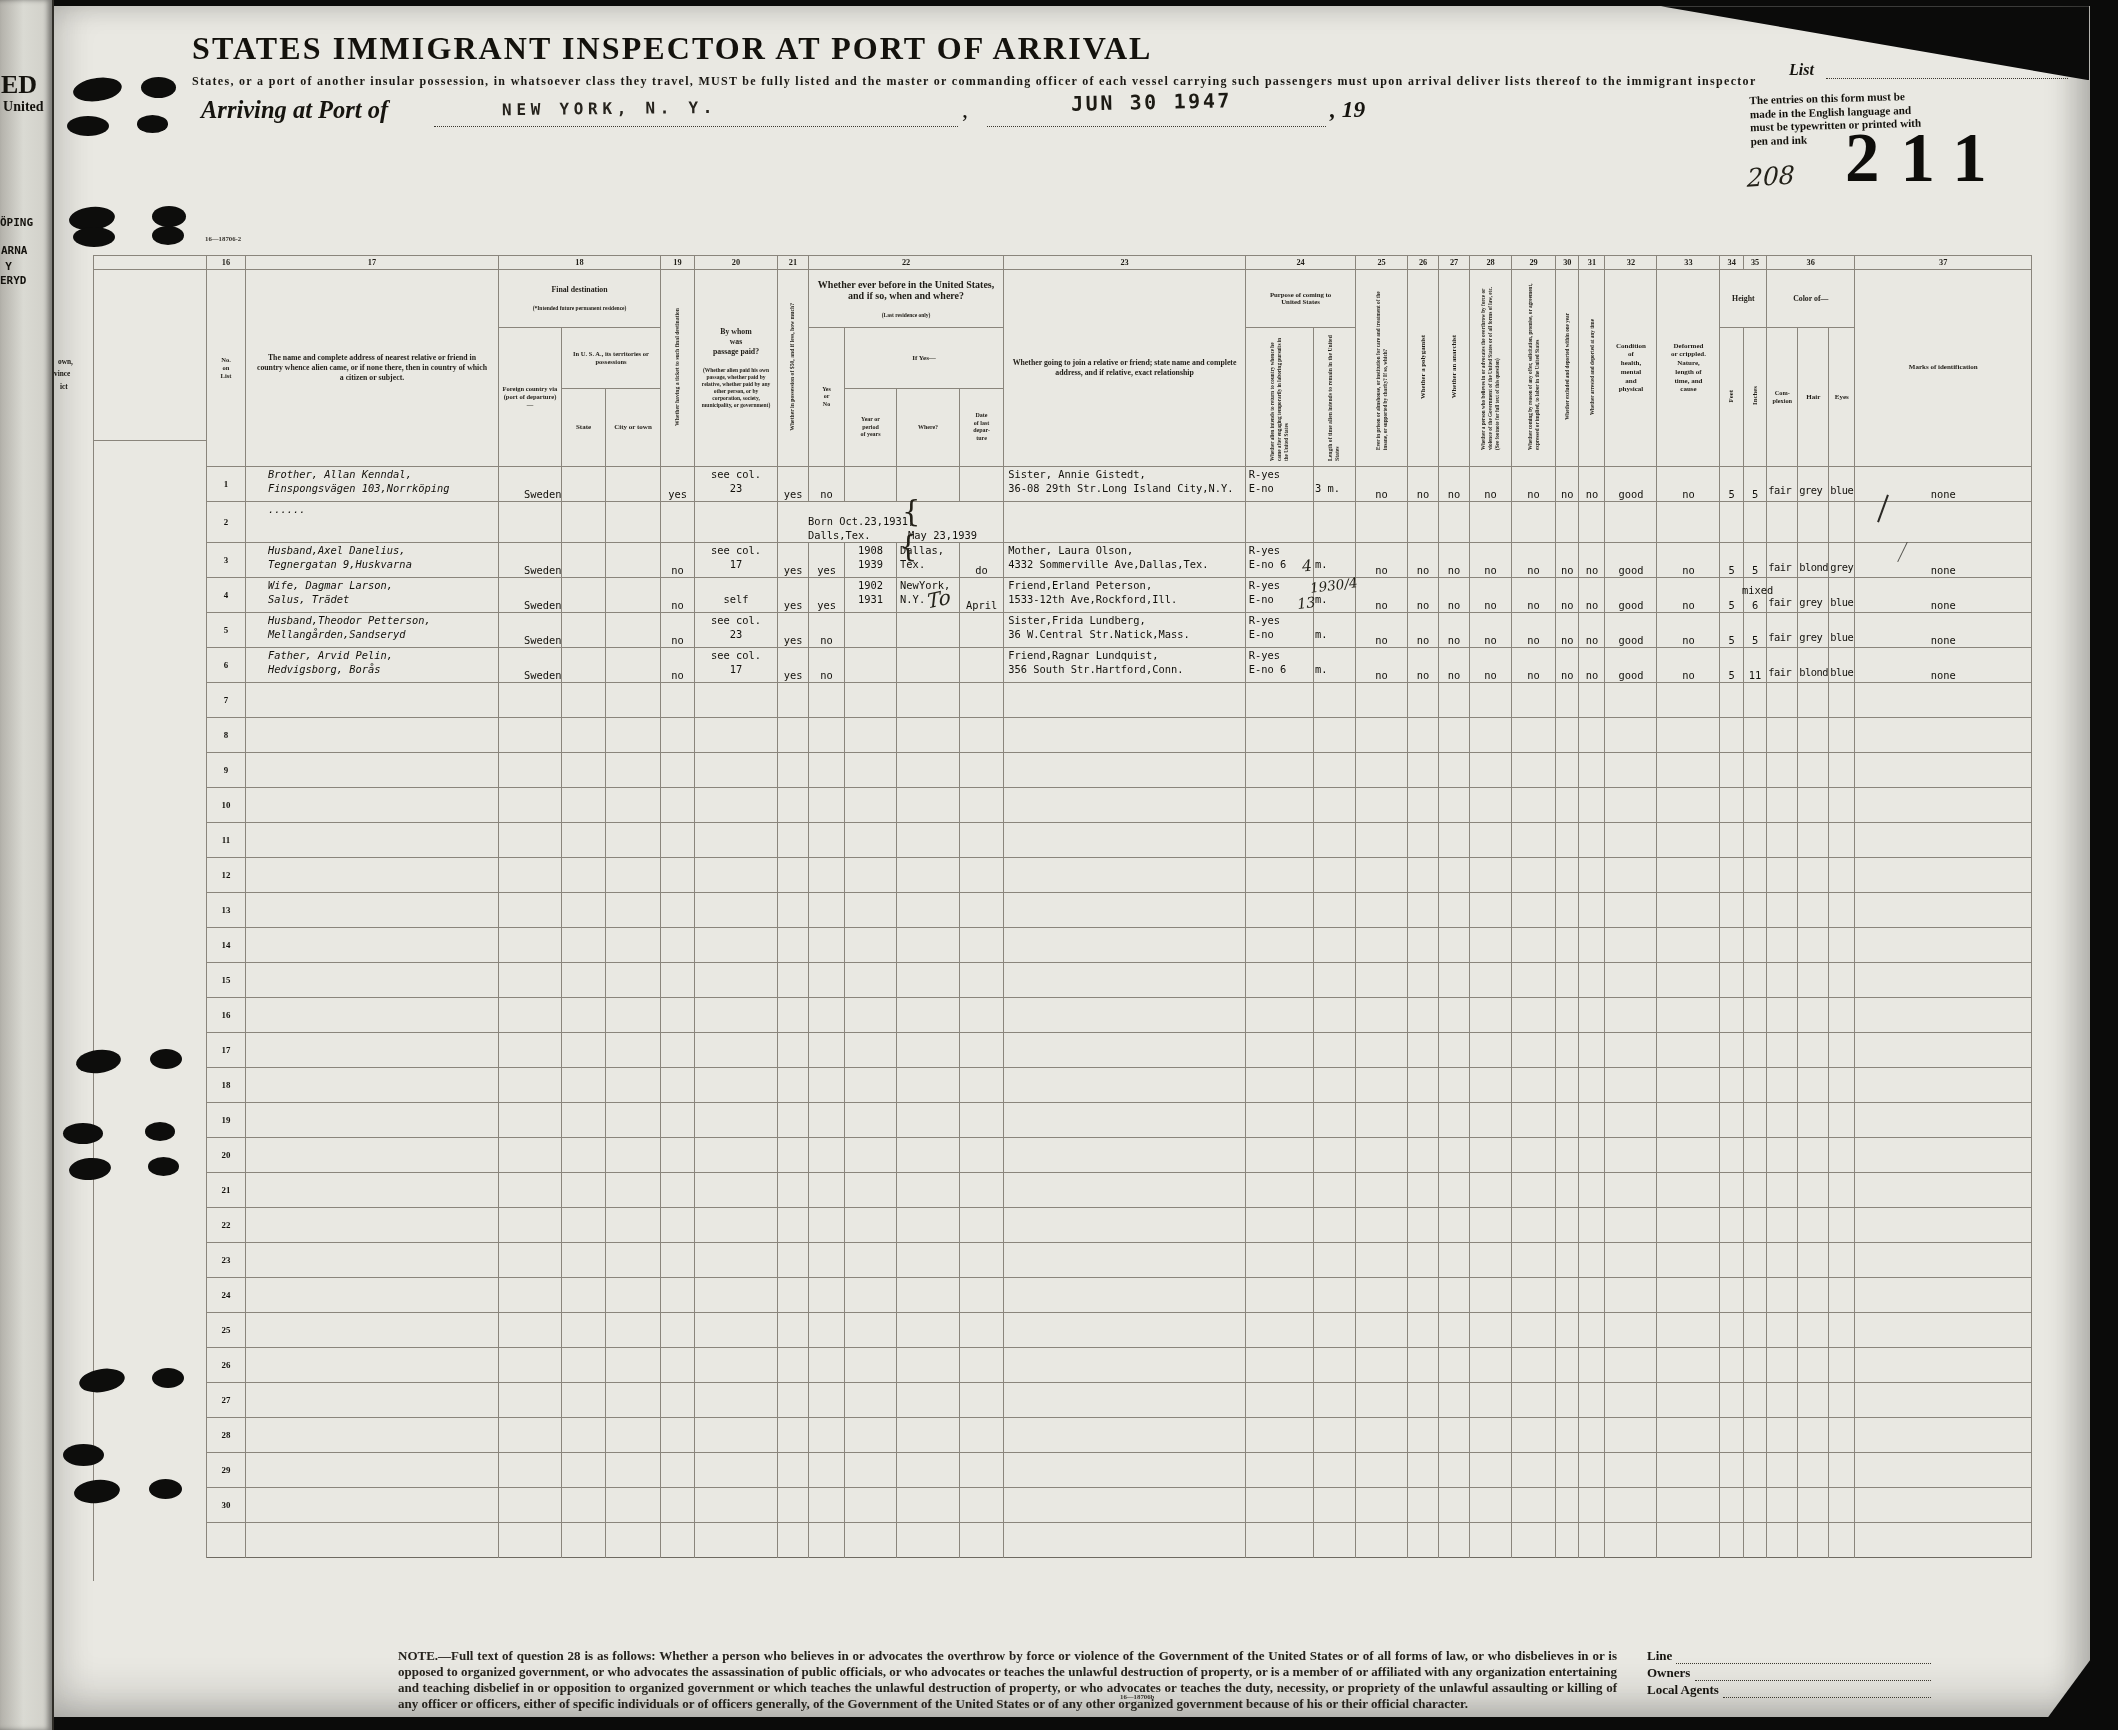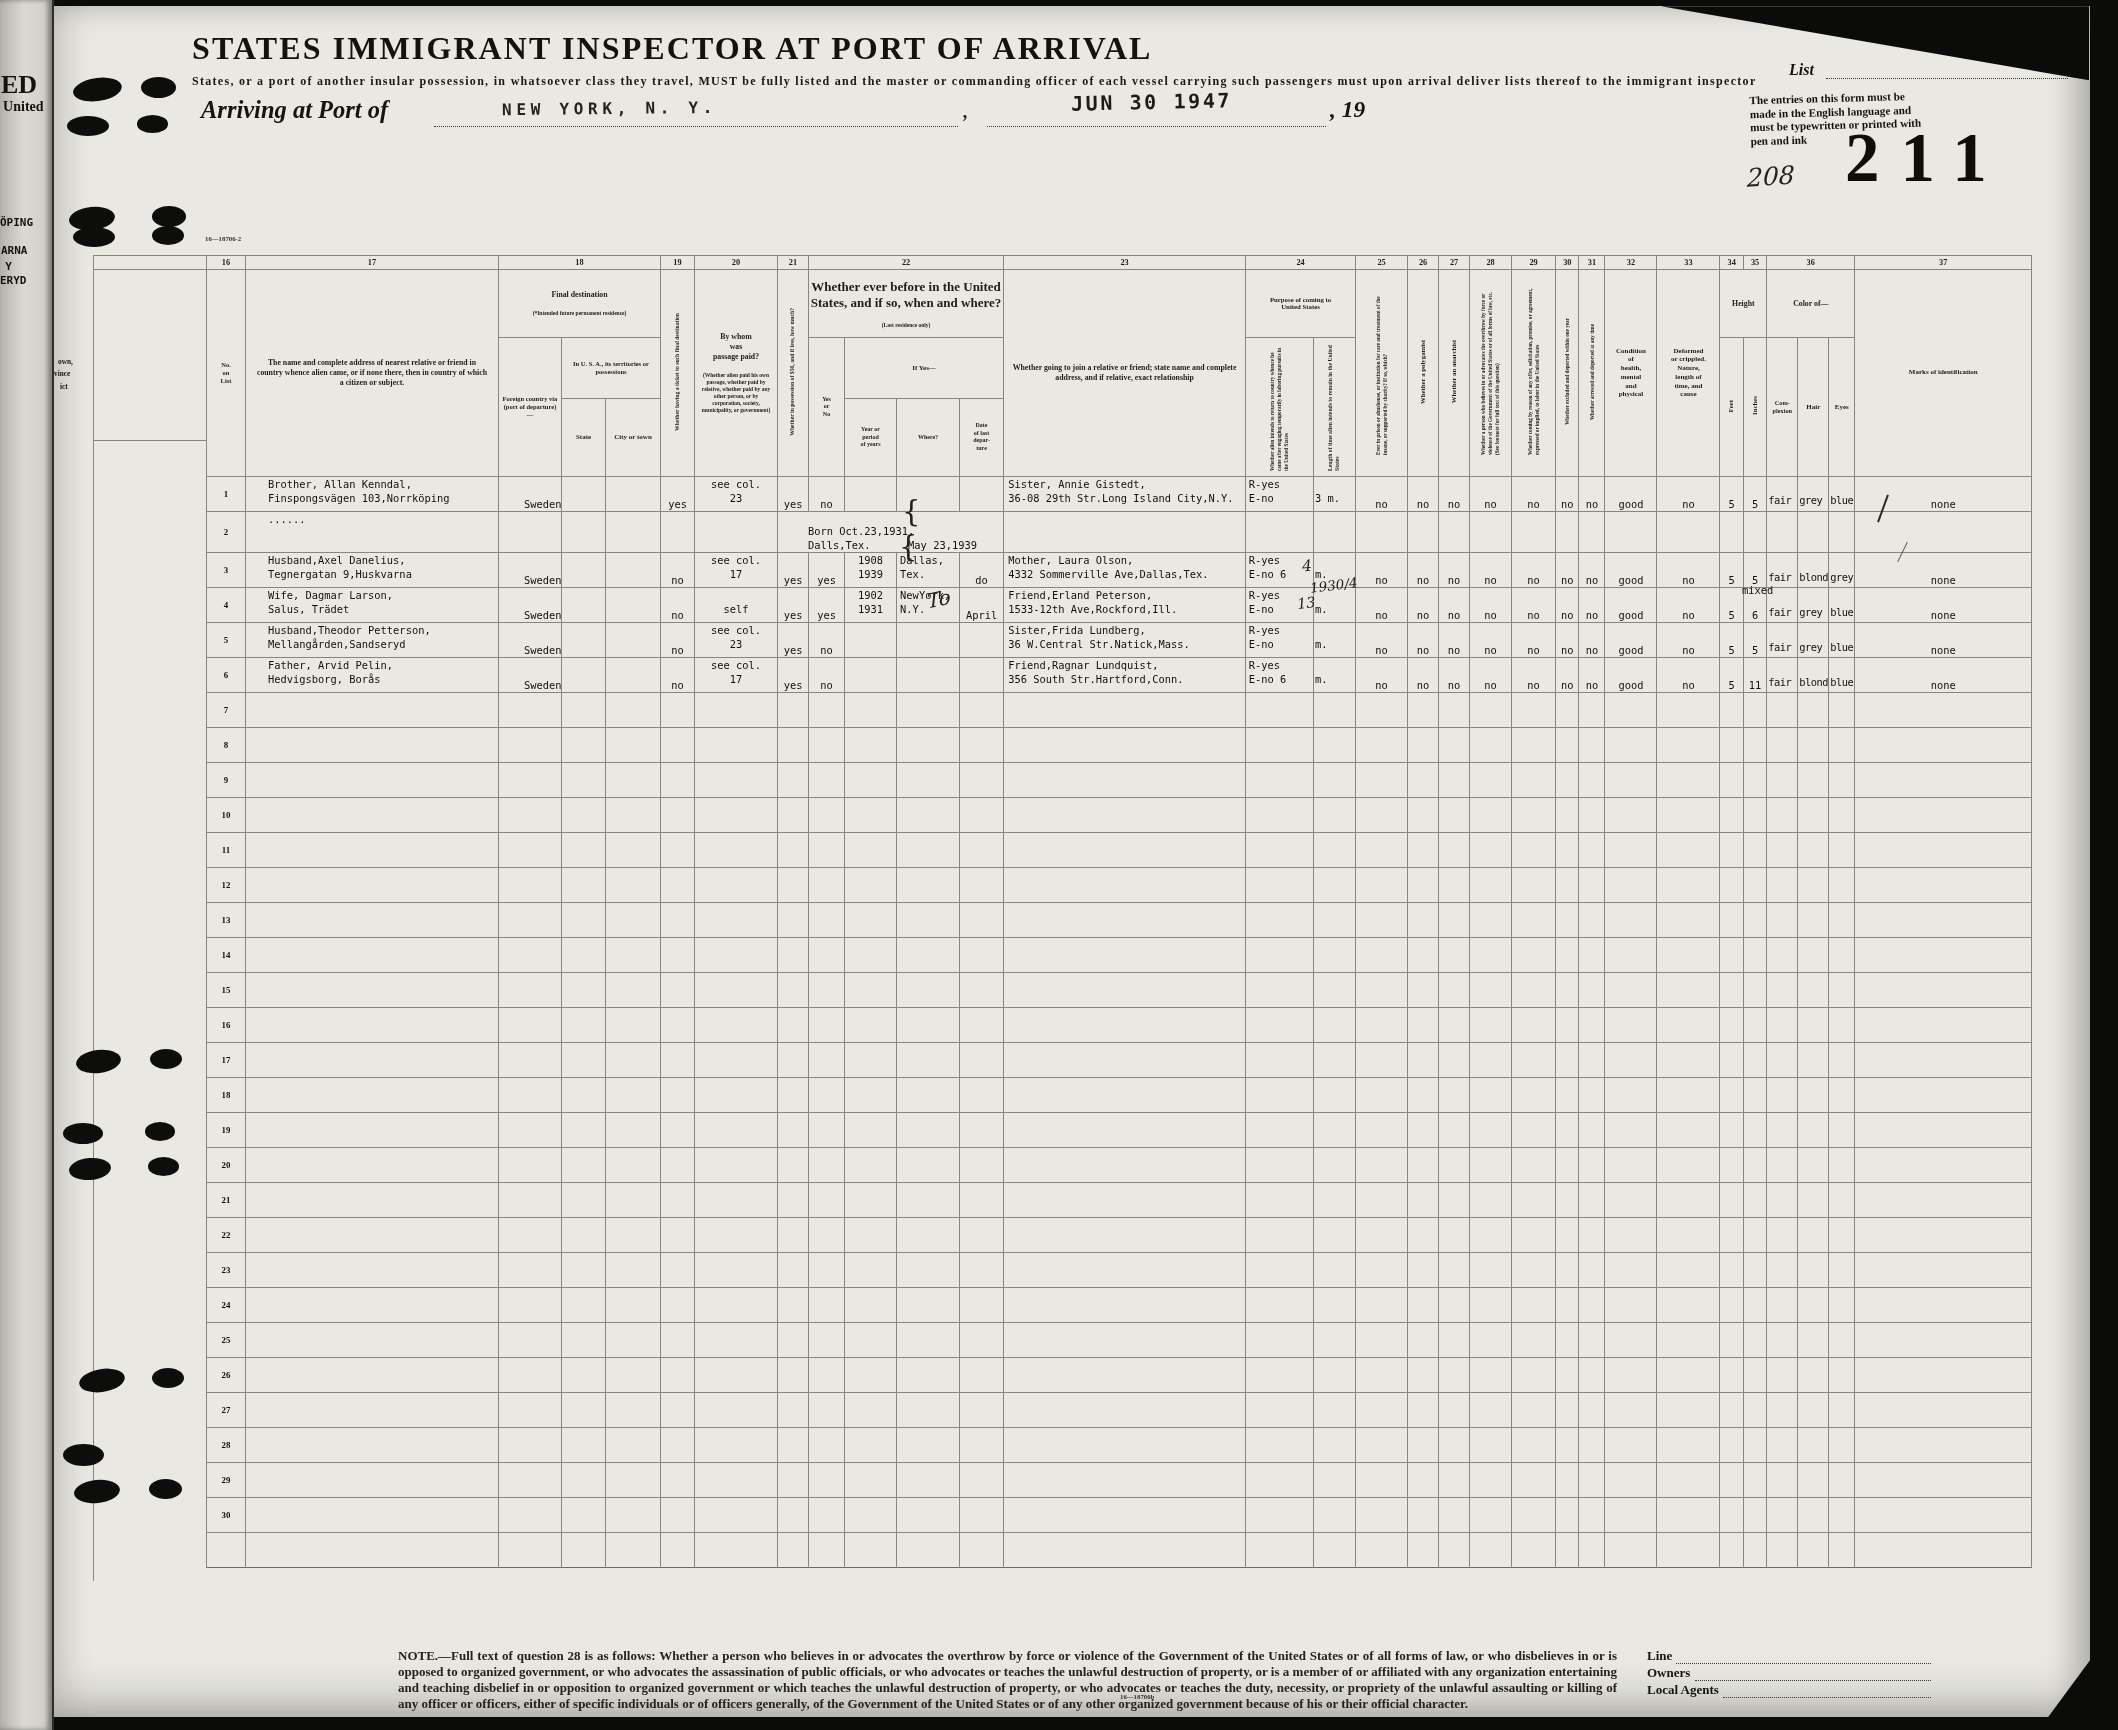--- a/index.html
+++ b/index.html
@@ -79,21 +79,21 @@
   .vt-tall { max-height:167px; } .vt-mid { max-height:130px; }
   .vt-xs { font-size:5.2px; } .vt-sm { font-size:5.7px; } .vt-md { font-size:6.8px; }
   th.h-vt { padding:2.1px 1px; }
 
   .manifest tbody tr { height:35px; }
   .manifest tbody td { font-family:"DejaVu Sans Mono",monospace; font-size:10.4px; line-height:14px;
     color:#12100b; white-space:pre; padding:0 1.6px; }
   .c-no { font-family:"Liberation Serif",serif !important; font-weight:bold; font-size:8.9px !important;
     text-align:center; vertical-align:middle; }
   .c-relative,.c-join,.c-paid,.c-year,.c-where,.c-purpose_r,.c-purpose_len { vertical-align:top; padding-top:3.6px; }
-  .c-relative { text-align:left; padding-left:22px !important; }
+  .c-relative { text-align:left; padding-left:22px !important;font-style:italic; }
   .c-join { text-align:left; padding-left:4.2px !important; }
   .c-paid, .c-year { text-align:center; }
   .c-where { text-align:left; padding-left:3.1px !important; }
   .c-purpose_r { text-align:left; padding-left:2.6px !important; font-size:10px; }
   .c-purpose_len { text-align:left; padding-left:1px !important; font-size:10px; }
   .c-country,.c-state,.c-city,.c-ticket,.c-fifty,.c-before,.c-depart,.c-prison,.c-polygamist,.c-anarchist,
   .c-q28,.c-labor,.c-excluded,.c-deported,.c-health,.c-deformed,.c-feet,.c-inches,.c-complexion,.c-hair,
   .c-eyes,.c-marks { vertical-align:bottom; padding-bottom:3.6px; }
   .c-country { text-align:left; padding-left:25px !important; }
   .c-ticket,.c-fifty,.c-before,.c-depart,.c-prison,.c-polygamist,.c-anarchist,.c-q28,.c-labor,.c-excluded,
@@ -252,21 +252,21 @@
           </th>
           <th rowspan="3" class="h-vt"><span class="vt vt-tall vt-sm">Whether having a ticket to such final destination</span></th>
           <th rowspan="3" class="h-txt">
             <div class="h-main">By whom
 was
 passage paid?</div>
             <div class="h-note">(Whether alien paid his own passage, whether paid by relative, whether paid by any other person, or by corporation, society, municipality, or government)</div>
           </th>
           <th rowspan="3" class="h-vt"><span class="vt vt-tall vt-sm">Whether in possession of $50, and if less, how much?</span></th>
           <th colspan="4" class="h-grp">
-            <div style="font-size:13px">Whether ever before in the United States, and if so, when and where?</div>
+            <div style="font-size:10px">Whether ever before in the United States, and if so, when and where?</div>
             <div class="h-note">(Last residence only)</div>
           </th>
           <th rowspan="3" class="h-txt h23">Whether going to join a relative or friend; state name and complete address, and if relative, exact relationship</th>
           <th colspan="2" class="h-grp h24g">Purpose of coming to
 United States</th>
           <th rowspan="3" class="h-vt"><span class="vt vt-tall vt-xs">Ever in prison or almshouse, or institution for care and treatment of the insane, or supported by charity? If so, which?</span></th>
           <th rowspan="3" class="h-vt"><span class="vt vt-tall vt-md">Whether a polygamist</span></th>
           <th rowspan="3" class="h-vt"><span class="vt vt-tall vt-md">Whether an anarchist</span></th>
           <th rowspan="3" class="h-vt"><span class="vt vt-tall vt-xs">Whether a person who believes in or advocates the overthrow by force or violence of the Government of the United States or of all forms of law, etc. (See footnote for full text of this question)</span></th>
           <th rowspan="3" class="h-vt"><span class="vt vt-tall vt-xs">Whether coming by reason of any offer, solicitation, promise, or agreement, expressed or implied, to labor in the United States</span></th>

